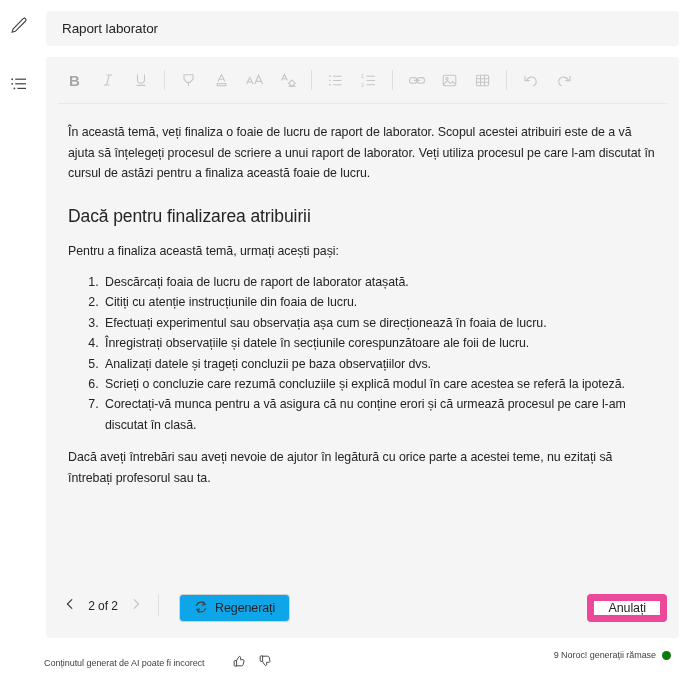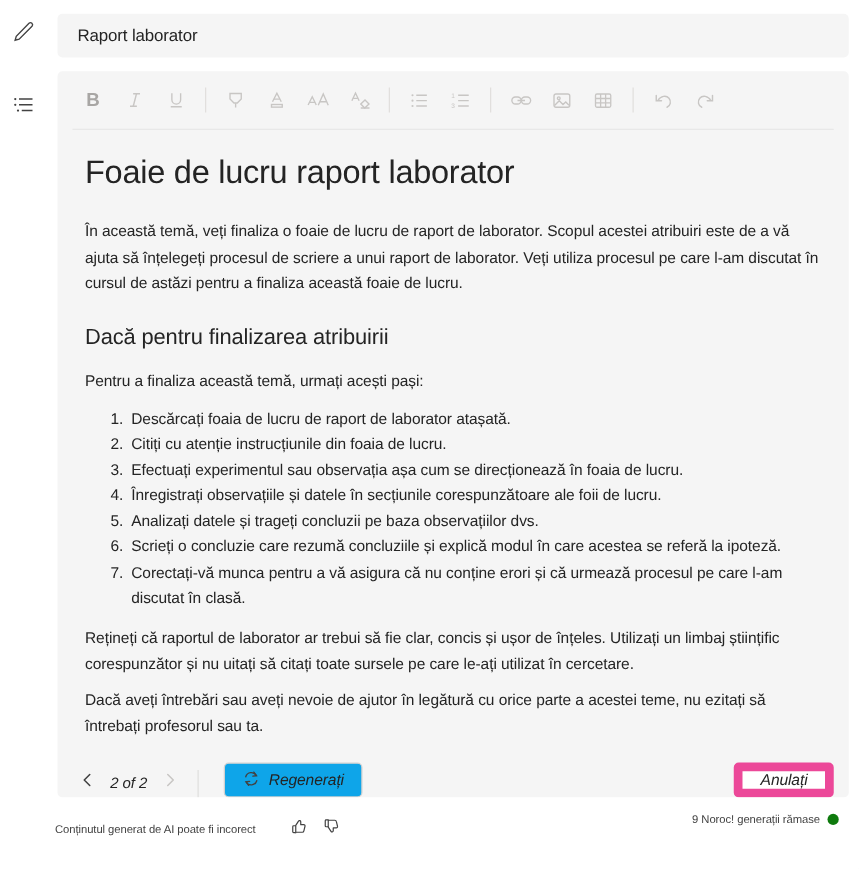--- a/index.html
+++ b/index.html
@@ -180,24 +180,23 @@
 
   .closing { margin-top: 12px; }
   .closing p { margin-bottom: 0px; }
   .closing p.second { margin-top: 9px; }
 
   
   .actionbar {
     flex: 0 0 44px;
     height: 44px;
     display: flex;
-    align-items: flex-end;
+    align-items: flex-start;
     padding: 0 12px 0 12px;
     gap: 0;
-    font-style: italic;
   }
 
   .pager {
     display: flex;
     align-items: center;
     gap: 4px;
     margin-right: 4px;
   }
   .chev {
     width: 24px;
@@ -474,35 +473,33 @@
               <path d="M13.6 8.2C11.4 4.6 7 4 4.8 6.6c-2 2.4-1.2 6 1.6 7.2"></path>
               <path d="M15 4.4v4.2h-4.2"></path>
             </svg>
           </span>
         </div>
       </div>
 
       <div class="tb-divider"></div>
 
       <div class="doc">
-        <h1>Foaie de lucru raport laborator</h1>
         <p class="intro">În această temă, veți finaliza o foaie de lucru de raport de laborator. Scopul acestei atribuiri este de a vă ajuta să înțelegeți procesul de scriere a unui raport de laborator. Veți utiliza procesul pe care l-am discutat în cursul de astăzi pentru a finaliza această foaie de lucru.</p>
         <h2>Dacă pentru finalizarea atribuirii</h2>
         <p>Pentru a finaliza această temă, urmați acești pași:</p>
         <ol>
           <li>Descărcați foaia de lucru de raport de laborator atașată.</li>
           <li>Citiți cu atenție instrucțiunile din foaia de lucru.</li>
           <li>Efectuați experimentul sau observația așa cum se direcționează în foaia de lucru.</li>
           <li>Înregistrați observațiile și datele în secțiunile corespunzătoare ale foii de lucru.</li>
           <li>Analizați datele și trageți concluzii pe baza observațiilor dvs.</li>
           <li>Scrieți o concluzie care rezumă concluziile și explică modul în care acestea se referă la ipoteză.</li>
           <li>Corectați-vă munca pentru a vă asigura că nu conține erori și că urmează procesul pe care l-am discutat în clasă.</li>
         </ol>
         <div class="closing">
-          <p>Rețineți că raportul de laborator ar trebui să fie clar, concis și ușor de înțeles. Utilizați un limbaj științific corespunzător și nu uitați să citați toate sursele pe care le-ați utilizat în cercetare.</p>
           <p class="second">Dacă aveți întrebări sau aveți nevoie de ajutor în legătură cu orice parte a acestei teme, nu ezitați să întrebați profesorul sau ta.</p>
         </div>
       </div>
 
       <div class="actionbar">
 
         <div class="pager">
           <div class="chev">
             <span>
               <svg width="14" height="14" viewBox="0 0 14 14" fill="none" stroke="currentColor" stroke-width="1.25" stroke-linecap="round" stroke-linejoin="round">

